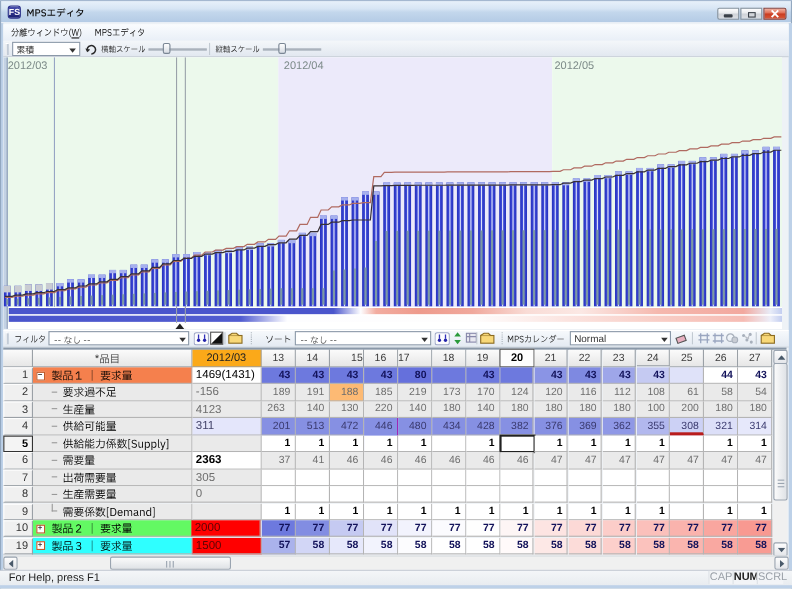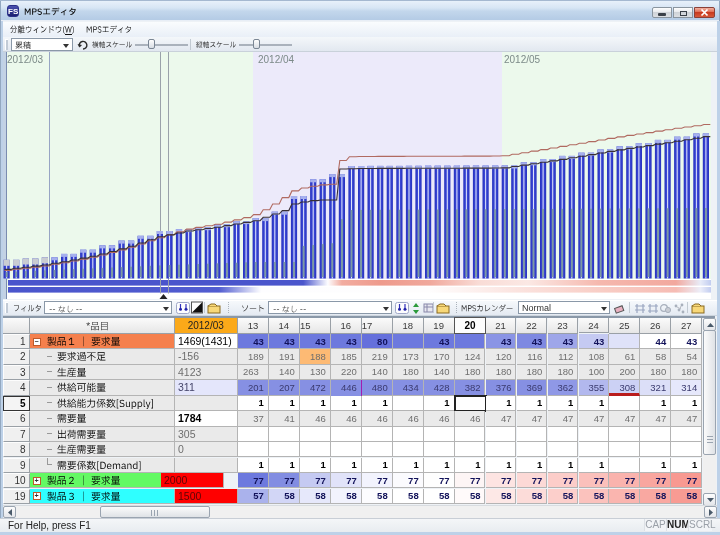--- a/index.html
+++ b/index.html
@@ -562,21 +562,21 @@
 <div style="position:absolute;left:175.0px;top:317.5px;width:62.5px;height:16.5px;background:#fba919;border-right:1px solid #9aa0a6;border-bottom:1px solid #9aa0a6;box-sizing:border-box">
     <div style="font:10px 'Liberation Sans';color:#222;text-align:center;margin-top:2px">2012/03</div>
   </div>
 <div style="position:absolute;left:238.0px;top:317.5px;width:30.9px;height:16.5px;background:linear-gradient(#fbfbfb,#e6e6e6);border-right:1px solid #9aa0a6;border-bottom:1px solid #9aa0a6;box-sizing:border-box">
     <div style="font:9.5px 'Liberation Sans';color:#3a3a3a;text-align:center;margin-top:2.5px">13</div>
   </div>
 <div style="position:absolute;left:268.9px;top:317.5px;width:30.9px;height:16.5px;background:linear-gradient(#fbfbfb,#e6e6e6);border-right:1px solid #9aa0a6;border-bottom:1px solid #9aa0a6;box-sizing:border-box">
     <div style="font:9.5px 'Liberation Sans';color:#3a3a3a;text-align:center;margin-top:2.5px">14</div>
   </div>
 <div style="position:absolute;left:299.9px;top:317.5px;width:30.9px;height:16.5px;background:linear-gradient(#fbfbfb,#e6e6e6);border-right:1px solid #9aa0a6;border-bottom:1px solid #9aa0a6;box-sizing:border-box">
-    <div style="font:9.5px 'Liberation Sans';color:#3a3a3a;text-align:left;margin-top:2.5px">15</div>
+    <div style="font:9.5px 'Liberation Sans';color:#3a3a3a;text-align:right;margin-top:2.5px">15</div>
   </div>
 <div style="position:absolute;left:330.9px;top:317.5px;width:30.9px;height:16.5px;background:linear-gradient(#fbfbfb,#e6e6e6);border-right:1px solid #9aa0a6;border-bottom:1px solid #9aa0a6;box-sizing:border-box">
     <div style="font:9.5px 'Liberation Sans';color:#3a3a3a;text-align:center;margin-top:2.5px">16</div>
   </div>
 <div style="position:absolute;left:361.8px;top:317.5px;width:30.9px;height:16.5px;background:linear-gradient(#fbfbfb,#e6e6e6);border-right:1px solid #9aa0a6;border-bottom:1px solid #9aa0a6;box-sizing:border-box">
     <div style="font:9.5px 'Liberation Sans';color:#3a3a3a;text-align:left;margin-top:2.5px">17</div>
   </div>
 <div style="position:absolute;left:392.8px;top:317.5px;width:30.9px;height:16.5px;background:linear-gradient(#fbfbfb,#e6e6e6);border-right:1px solid #9aa0a6;border-bottom:1px solid #9aa0a6;box-sizing:border-box">
     <div style="font:9.5px 'Liberation Sans';color:#3a3a3a;text-align:center;margin-top:2.5px">18</div>
   </div>
@@ -801,21 +801,21 @@
       </svg>
     </div>
   </div>
 <div style="position:absolute;left:175.0px;top:380.4px;width:62.5px;height:15.4px;background:#e4e6fb;border-right:1px solid #b4b4b4;border-bottom:1px solid #b4b4b4;box-sizing:border-box">
     <div style="font:10.5px 'Liberation Sans';color:#44446a;padding:1px 0 0 3px">311</div>
   </div>
 <div style="position:absolute;left:238.0px;top:380.4px;width:30.9px;height:15.4px;background:#8690e3;border-right:1px solid #b4b4b4;border-bottom:1px solid #b4b4b4;box-sizing:border-box">
     <div style="font:9.5px 'Liberation Sans';color:#3a3a6e;text-align:right;padding:1.5px 4px 0 0">201</div>
   </div>
 <div style="position:absolute;left:268.9px;top:380.4px;width:30.9px;height:15.4px;background:#8690e3;border-right:1px solid #b4b4b4;border-bottom:1px solid #b4b4b4;box-sizing:border-box">
-    <div style="font:9.5px 'Liberation Sans';color:#3a3a6e;text-align:right;padding:1.5px 4px 0 0">207</div>
+    <div style="font:9.5px 'Liberation Sans';color:#3a3a6e;text-align:right;padding:1.5px 4px 0 0">513</div>
   </div>
 <div style="position:absolute;left:299.9px;top:380.4px;width:30.9px;height:15.4px;background:#8690e3;border-right:1px solid #b4b4b4;border-bottom:1px solid #b4b4b4;box-sizing:border-box">
     <div style="font:9.5px 'Liberation Sans';color:#3a3a6e;text-align:right;padding:1.5px 4px 0 0">472</div>
   </div>
 <div style="position:absolute;left:330.9px;top:380.4px;width:30.9px;height:30px;background:#8690e3;border-right:1px solid #a21caf;border-bottom:1px solid #b4b4b4;box-sizing:border-box">
     <div style="font:9.5px 'Liberation Sans';color:#3a3a6e;text-align:right;padding:1.5px 4px 0 0">446</div>
   </div>
 <div style="position:absolute;left:361.8px;top:380.4px;width:30.9px;height:15.4px;background:#8690e3;border-right:1px solid #b4b4b4;border-bottom:1px solid #b4b4b4;box-sizing:border-box">
     <div style="font:9.5px 'Liberation Sans';color:#3a3a6e;text-align:right;padding:1.5px 4px 0 0">480</div>
   </div>
@@ -913,21 +913,21 @@
     <div style="position:absolute;left:17px;top:6.5px;width:5px;height:1px;background:#999"></div>
     <div style="position:absolute;left:26px;top:1px">
       <svg width="31" height="15" viewBox="0 0 31 15" style="display:block;overflow:visible">
         <g transform="translate(1,10.0) scale(1.0,1)">
           <path d="M4.5 -6.2H1.3V-4.6H0.7V-6.7H4.5V-7.4H1.0V-7.9H8.8V-7.4H5.1V-6.7H9.1V-4.6H8.5V-6.2H5.1V-4.1H4.5ZM1.9 -5.7H3.9V-5.3H1.9ZM5.7 -5.7H7.9V-5.3H5.7ZM3.9 -4.3H1.9V-4.8H3.9ZM7.9 -4.3H5.7V-4.8H7.9ZM9.3 -3.2H5.2Q5.1 -2.8 5.0 -2.4H8.7V-0.1Q8.7 0.3 8.5 0.5Q8.3 0.6 8.0 0.6H6.9L6.8 0.1H8.1V-1.9H6.2V0.6H5.6V-1.9H4.0V0.6H3.4V-1.9H1.8V0.7H1.2V-2.4H4.4Q4.5 -2.7 4.6 -3.2H0.5V-3.7H9.3Z M19.1 -7.2H16.1V-6.2H18.4V-4.0H14.6Q14.4 -3.6 13.9 -3.0H19.0V-2.4H17.4Q16.8 -1.3 15.8 -0.6Q17.4 -0.2 18.9 0.3L18.6 0.8Q17.2 0.3 15.1 -0.3Q13.5 0.6 10.5 0.8L10.3 0.2Q11.6 0.1 12.6 -0.0Q13.5 -0.2 14.3 -0.5Q12.9 -0.8 11.5 -1.2Q12.2 -1.7 12.8 -2.4H10.4V-3.0H13.2Q13.7 -3.6 13.9 -4.0H11.0V-6.2H13.2V-7.2H10.4V-7.7H19.1ZM13.8 -6.2H15.5V-7.2H13.8ZM13.2 -5.7H11.6V-4.5H13.2ZM15.5 -5.7H13.8V-4.5H15.5ZM17.8 -4.5V-5.7H16.1V-4.5ZM13.5 -2.4Q13.2 -2.0 12.6 -1.4Q13.6 -1.2 15.1 -0.8Q16.0 -1.4 16.7 -2.4Z M21.0 -8.0H28.0V-5.6H21.0ZM27.4 -7.0V-7.5H21.6V-7.0ZM21.6 -6.6V-6.0H27.4V-6.6ZM20.2 -5.1H28.8V-4.6H20.2ZM24.7 -0.6V0.0H28.9V0.5H20.1V0.0H24.1V-0.6H20.6V-1.1H24.1V-1.6H21.0V-4.1H28.0V-1.6H24.7V-1.1H28.4V-0.6ZM24.1 -3.6H21.6V-3.1H24.1ZM24.7 -3.1H27.4V-3.6H24.7ZM21.6 -2.7V-2.1H24.1V-2.7ZM24.7 -2.1H27.4V-2.7H24.7Z" fill="#000"></path>
         </g>
       </svg>
     </div>
   </div>
 <div style="position:absolute;left:175.0px;top:411.2px;width:62.5px;height:15.4px;background:#fff;border-right:1px solid #b4b4b4;border-bottom:1px solid #b4b4b4;box-sizing:border-box">
-    <div style="font:10.5px 'Liberation Sans';color:#000;padding:1px 0 0 3px"><b>1784</b></div>
+    <div style="font:10.5px 'Liberation Sans';color:#000;padding:1px 0 0 3px"><b>2363</b></div>
   </div>
 <div style="position:absolute;left:238.0px;top:411.2px;width:30.9px;height:15.4px;background:#eaeaea;border-right:1px solid #b4b4b4;border-bottom:1px solid #b4b4b4;box-sizing:border-box">
     <div style="font:9.5px 'Liberation Sans';color:#6e6e6e;text-align:right;padding:1.5px 4px 0 0">37</div>
   </div>
 <div style="position:absolute;left:268.9px;top:411.2px;width:30.9px;height:15.4px;background:#eaeaea;border-right:1px solid #b4b4b4;border-bottom:1px solid #b4b4b4;box-sizing:border-box">
     <div style="font:9.5px 'Liberation Sans';color:#6e6e6e;text-align:right;padding:1.5px 4px 0 0">41</div>
   </div>
 <div style="position:absolute;left:299.9px;top:411.2px;width:30.9px;height:15.4px;background:#eaeaea;border-right:1px solid #b4b4b4;border-bottom:1px solid #b4b4b4;box-sizing:border-box">
     <div style="font:9.5px 'Liberation Sans';color:#6e6e6e;text-align:right;padding:1.5px 4px 0 0">46</div>
   </div>
@@ -1157,21 +1157,21 @@
 <div style="position:absolute;left:29.5px;top:473.0px;width:145.5px;height:15.4px;background:#63f963;border-right:1px solid #b4b4b4;border-bottom:1px solid #b4b4b4;box-sizing:border-box">
     <div style="position:absolute;left:3px;top:3.5px;width:8px;height:8px;background:#fff;border:1px solid #c05a2a;box-sizing:border-box;font:bold 7px 'Liberation Mono';line-height:6px;text-align:center;color:#333">+</div>
     <div style="position:absolute;left:16px;top:1px">
       <svg width="75" height="15" viewBox="0 0 75 15" style="display:block;overflow:visible">
         <g transform="translate(1,10.0) scale(1.0,1)">
           <path d="M2.9 -5.2V-5.8H0.5V-6.3H2.9V-7.0H1.5Q1.3 -6.7 1.0 -6.4L0.6 -6.8Q0.9 -7.1 1.1 -7.4Q1.4 -7.8 1.5 -8.2L2.0 -8.0Q1.9 -7.8 1.8 -7.5H2.9V-8.2H3.4V-7.5H5.4V-7.0H3.4V-6.3H5.7V-5.8H3.4V-5.2H5.4V-4.0Q5.4 -3.6 4.9 -3.6H4.1L4.0 -4.0H4.8V-4.7H3.4V-3.2H2.9V-4.7H1.5V-3.5H0.9V-5.2ZM6.9 -3.4 6.7 -3.9H8.2V-8.1H8.8V-4.0Q8.8 -3.7 8.7 -3.5Q8.6 -3.4 8.2 -3.4ZM6.2 -7.8H6.8V-4.7H6.2ZM4.9 -2.2Q4.2 -1.6 3.3 -1.2V0.0Q4.6 -0.2 5.9 -0.4L6.0 0.1Q4.2 0.5 1.6 0.7L1.5 0.2Q2.3 0.1 2.7 0.1V-1.0Q1.7 -0.6 0.6 -0.3L0.4 -0.8Q2.8 -1.3 4.0 -2.2H0.5V-2.7H4.6V-3.3H5.2V-2.7H9.3V-2.2H5.6Q6.0 -1.5 6.6 -1.0Q7.6 -1.5 8.4 -2.1L8.8 -1.7Q8.1 -1.2 7.0 -0.7Q7.9 -0.2 9.4 0.2L9.2 0.7Q7.5 0.3 6.5 -0.4Q5.5 -1.2 5.0 -2.2Z M11.7 -7.9H17.7V-4.7H11.7ZM12.4 -7.3V-5.2H17.0V-7.3ZM10.5 -3.7H14.1V0.7H13.5V0.1H11.1V0.7H10.5ZM15.1 -3.7H18.9V0.7H18.3V0.1H15.7V0.7H15.1ZM11.1 -3.1V-0.5H13.5V-3.1ZM15.7 -3.1V-0.5H18.3V-3.1Z M26.9 0.0H22.1V-0.8L24.6 -3.0Q25.1 -3.5 25.4 -4.1Q25.7 -4.6 25.7 -5.1V-5.2Q25.7 -5.8 25.4 -6.2Q25.0 -6.6 24.4 -6.6Q23.2 -6.6 22.9 -5.3L22.1 -5.6Q22.4 -6.4 22.9 -6.8Q23.5 -7.3 24.4 -7.3Q25.1 -7.3 25.6 -7.0Q26.1 -6.8 26.4 -6.3Q26.6 -5.8 26.6 -5.2Q26.6 -4.5 26.2 -3.8Q25.8 -3.2 25.1 -2.5L23.0 -0.7H26.9Z M36.9 1.2H36.5V-8.6H36.9Z M53.3 -7.2H50.4V-6.2H52.7V-4.0H48.9Q48.6 -3.6 48.2 -3.0H53.3V-2.4H51.6Q51.1 -1.3 50.1 -0.6Q51.7 -0.2 53.2 0.3L52.9 0.8Q51.5 0.3 49.4 -0.3Q47.7 0.6 44.8 0.8L44.6 0.2Q45.9 0.1 46.8 -0.0Q47.8 -0.2 48.5 -0.5Q47.1 -0.8 45.8 -1.2Q46.4 -1.7 47.0 -2.4H44.6V-3.0H47.5Q48.0 -3.6 48.2 -4.0H45.2V-6.2H47.5V-7.2H44.6V-7.7H53.3ZM48.1 -6.2H49.8V-7.2H48.1ZM47.5 -5.7H45.9V-4.5H47.5ZM49.8 -5.7H48.1V-4.5H49.8ZM52.1 -4.5V-5.7H50.4V-4.5ZM47.8 -2.4Q47.4 -2.0 46.9 -1.4Q47.8 -1.2 49.3 -0.8Q50.3 -1.4 50.9 -2.4Z M63.2 -0.5 62.8 0.1Q61.7 -0.6 60.9 -1.3Q60.1 -1.9 59.7 -2.6Q59.2 -3.3 59.1 -4.1H59.0V-0.3Q59.0 0.1 58.9 0.3Q58.7 0.5 58.3 0.5H56.7L56.6 -0.1H58.4V-5.8H54.4V-6.4H58.4V-8.2H59.0V-6.4H63.1V-5.8H59.0Q59.1 -5.0 59.3 -4.4Q59.5 -3.8 59.9 -3.2Q60.5 -3.6 61.1 -4.2Q61.7 -4.7 62.1 -5.3L62.6 -4.9Q62.1 -4.3 61.5 -3.7Q60.9 -3.1 60.3 -2.7Q60.7 -2.2 61.5 -1.6Q62.2 -1.1 63.2 -0.5ZM61.9 -6.5Q61.2 -7.0 60.0 -7.6L60.3 -8.0Q60.8 -7.9 61.3 -7.6Q61.8 -7.3 62.2 -7.0ZM56.7 -3.1Q56.0 -4.0 55.0 -4.9L55.4 -5.3Q55.9 -4.9 56.3 -4.4Q56.8 -3.9 57.2 -3.5ZM57.8 -2.4Q57.2 -1.8 56.4 -1.2Q55.6 -0.6 54.8 -0.2L54.4 -0.7Q55.3 -1.2 56.1 -1.7Q56.9 -2.3 57.4 -2.9Z M65.1 -8.0H72.0V-5.6H65.1ZM71.4 -7.0V-7.5H65.7V-7.0ZM65.7 -6.6V-6.0H71.4V-6.6ZM64.2 -5.1H72.9V-4.6H64.2ZM68.8 -0.6V0.0H73.0V0.5H64.1V0.0H68.2V-0.6H64.6V-1.1H68.2V-1.6H65.1V-4.1H72.1V-1.6H68.8V-1.1H72.5V-0.6ZM68.2 -3.6H65.7V-3.1H68.2ZM68.8 -3.1H71.5V-3.6H68.8ZM65.7 -2.7V-2.1H68.2V-2.7ZM68.8 -2.1H71.5V-2.7H68.8Z" fill="#000"></path>
         </g>
       </svg>
     </div>
   </div>
-<div style="position:absolute;left:161px;top:473.0px;width:62.5px;height:15.4px;background:#ff0000;border-right:1px solid #b4b4b4;border-bottom:1px solid #b4b4b4;box-sizing:border-box">
+<div style="position:absolute;left:174px;top:473.0px;width:62.5px;height:15.4px;background:#ff0000;border-right:1px solid #b4b4b4;border-bottom:1px solid #b4b4b4;box-sizing:border-box">
     <div style="font:10.5px 'Liberation Sans';color:#5c0505;padding:1px 0 0 3px">2000</div>
   </div>
 <div style="position:absolute;left:238.0px;top:473.0px;width:30.9px;height:15.4px;background:#6d79de;border-right:1px solid #b4b4b4;border-bottom:1px solid #b4b4b4;box-sizing:border-box">
     <div style="font:bold 9.5px 'Liberation Sans';color:#12125a;text-align:right;padding:1.5px 4px 0 0">77</div>
   </div>
 <div style="position:absolute;left:268.9px;top:473.0px;width:30.9px;height:15.4px;background:#828de2;border-right:1px solid #b4b4b4;border-bottom:1px solid #b4b4b4;box-sizing:border-box">
     <div style="font:bold 9.5px 'Liberation Sans';color:#12125a;text-align:right;padding:1.5px 4px 0 0">77</div>
   </div>
 <div style="position:absolute;left:299.9px;top:473.0px;width:30.9px;height:15.4px;background:#c5caf2;border-right:1px solid #b4b4b4;border-bottom:1px solid #b4b4b4;box-sizing:border-box">
     <div style="font:bold 9.5px 'Liberation Sans';color:#12125a;text-align:right;padding:1.5px 4px 0 0">77</div>

